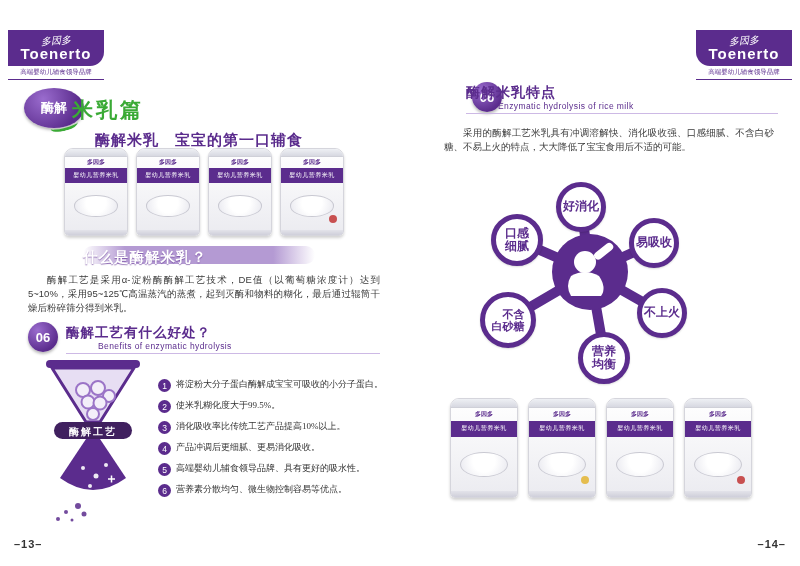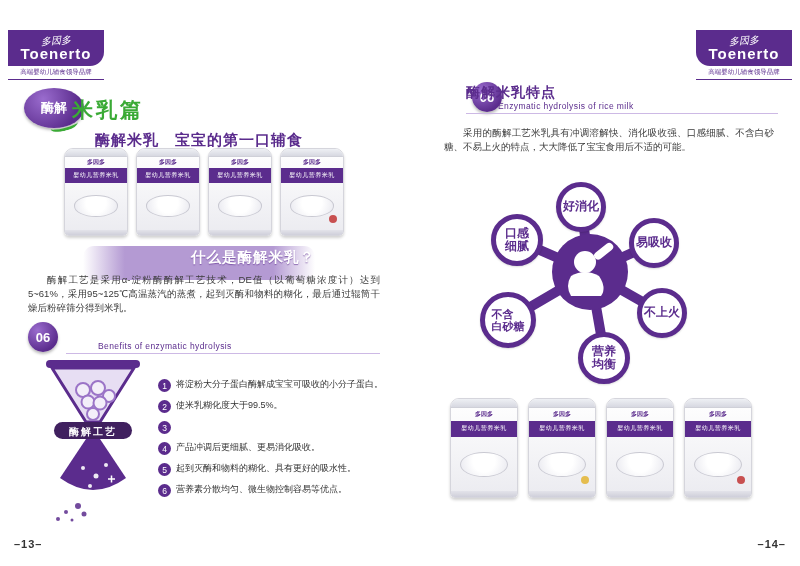--- a/index.html
+++ b/index.html
@@ -36,33 +36,33 @@
   .hero { position:absolute; left:0; top:101px; width:100%; text-align:center;
           color:#5b2c8d; font-size:15px; font-weight:bold; letter-spacing:1px; }
 
   
   .sec-title { position:absolute; font-size:13.5px; font-weight:bold; color:#5b2c8d; letter-spacing:1px; }
   .sec-sub { position:absolute; font-size:8.5px; color:#5b2c8d; letter-spacing:.4px;padding-left:32px; }
   .rule { position:absolute; height:1px; background:#cdb9e5; }
 
   
   .ribbon { position:absolute; top:216px; left:50%; transform:translateX(-50%);
-            width:232px; height:34px; line-height:22px; text-align:right;
+            width:232px; height:18px; line-height:22px; text-align:left;
             color:#fff; font-size:14.5px; font-weight:bold; letter-spacing:1px;
             border-radius:11px; text-shadow:0 1px 1px rgba(91,44,141,.6);
             background:linear-gradient(90deg, rgba(180,154,211,0), #b49ad3 18%, #b49ad3 82%, rgba(180,154,211,0)); }
 
   .para { position:absolute; font-size:9.5px; color:#3a3a3a; line-height:14px;
           text-align:justify; text-indent:2em; }
 
   
   .benefit { position:absolute; left:150px; width:232px; display:flex; align-items:flex-start; gap:5px; }
   .benefit .num { flex:0 0 13px; width:13px; height:13px; border-radius:50%; background:#5b2c8d;
                   color:#fff; font-size:8.5px; display:flex; align-items:center; justify-content:center; margin-top:1px; }
-  .benefit .btext { font-size:9px; color:#333; line-height:1.35; }
+  .benefit .btext { font-size:9px; color:#333; line-height:1.35;font-family:Liberation Serif, serif; }
 
   
   .product { position:absolute; display:flex; flex-direction:column; overflow:hidden;
              border-radius:9px 9px 5px 5px; background:linear-gradient(#ffffff,#ebebf0);
              border:1px solid #d5d5dc; box-shadow:0 2px 3px rgba(0,0,0,.18); }
   .p-lid { height:9%; background:linear-gradient(#eef0f4,#d7d8e1); border-bottom:1px solid #cfd0d8; }
   .p-brand { height:13%; display:flex; align-items:center; justify-content:center;
              color:#5b2c8d; font-size:6px; font-weight:bold; }
   .p-band { height:17%; background:#5b2c8d; color:#fff; font-size:6px;
             display:flex; align-items:center; justify-content:center; letter-spacing:.5px; }
@@ -71,21 +71,21 @@
             background:radial-gradient(circle at 50% 35%, #ffffff 40%, #e7e7ee); }
   .p-dot { position:absolute; width:8px; height:8px; border-radius:50%; right:6px; bottom:7px; }
   .dot-red { background:#c85050; } .dot-yellow { background:#e5bd4e; }
   .p-foot { height:6%; background:linear-gradient(#e3e3ea,#cfcfda); }
 
   
   .diagram { position:absolute; left:55px; top:140px; width:272px; height:222px; }
   .bubble { position:absolute; transform:translate(-50%,-50%); background:#fff;
             border:5px solid #5b2c8d; border-radius:50%; display:flex; align-items:center;
             justify-content:center; color:#5b2c8d; font-weight:bold; font-size:12px;
-            text-align:left; white-space:pre-line; line-height:1.12;
+            text-align:right; white-space:pre-line; line-height:1.12;
             box-shadow:0 1px 2px rgba(0,0,0,.15); }
 
   .pageno { position:absolute; bottom:4px; font-size:11px; font-weight:bold; color:#333; letter-spacing:1px; }
 </style>
 </head>
 <body>
 
 <div class="sheet">
 
   <div class="page page-left">
@@ -135,23 +135,24 @@
       <div class="p-band">婴幼儿营养米乳</div>
       <div class="p-body">
           <div class="p-bowl"></div>
           <div class="p-dot dot-red"></div>
         </div>
       <div class="p-foot"></div>
     </div>
 
     <div class="ribbon">什么是酶解米乳？</div>
 
-    <div class="para" style="left:20px; top:243px; width:352px;">酶解工艺是采用α-淀粉酶酶解工艺技术，DE值（以葡萄糖浓度计）达到5~61%，采用95~125℃高温蒸汽的蒸煮，起到灭酶和物料的糊化，最后通过辊筒干燥后粉碎筛分得到米乳。</div>
+    <div class="para" style="left:20px; top:243px; width:352px;">酶解工艺是采用α-淀粉酶酶解工艺技术，DE值（以葡萄糖浓度计）达到5~10%，采用95~125℃高温蒸汽的蒸煮，起到灭酶和物料的糊化，最后通过辊筒干燥后粉碎筛分得到米乳。</div>
 
     <div class="badge badge-num" style="left:20px; top:292px;">06</div>
+    <div class="sec-title" style="left:58px; top:294px;">酶解工艺有什么好处？</div>
     <div class="sec-sub" style="left:58px; top:311px;">Benefits of enzymatic hydrolysis</div>
     <div class="rule" style="left:58px; top:323px; width:314px;"></div>
 
     <svg class="hourglass" style="position:absolute; left:30px; top:330px;" width="110" height="164" viewBox="0 0 110 164">
       <rect x="8" y="0" width="94" height="8" rx="4" fill="#5b2c8d"></rect>
       <path d="M14,8 L96,8 L62,62 L48,62 Z" fill="#e7def3" stroke="#5b2c8d" stroke-width="3" stroke-linejoin="round"></path>
       <g fill="#f3eef9" stroke="#9b74c7" stroke-width="2">
         <circle cx="45" cy="30" r="7"></circle>
           <circle cx="60" cy="28" r="7"></circle>
           <circle cx="71" cy="36" r="6"></circle>
@@ -181,28 +182,29 @@
     <div class="benefit" style="top:348px;">
       <div class="num">1</div>
       <div class="btext">将淀粉大分子蛋白酶解成宝宝可吸收的小分子蛋白。</div>
     </div>
     <div class="benefit" style="top:369px;">
       <div class="num">2</div>
       <div class="btext">使米乳糊化度大于99.5%。</div>
     </div>
     <div class="benefit" style="top:390px;">
       <div class="num">3</div>
+      <div class="btext">消化吸收率比传统工艺产品提高10%以上。</div>
     </div>
     <div class="benefit" style="top:411px;">
       <div class="num">4</div>
       <div class="btext">产品冲调后更细腻、更易消化吸收。</div>
     </div>
     <div class="benefit" style="top:432px;">
       <div class="num">5</div>
-      <div class="btext">起到灭酶和物料的糊化、具有更好的吸水性。</div>
+      <div class="btext">高端婴幼儿辅食领导品牌、具有更好的吸水性。</div>
     </div>
     <div class="benefit" style="top:453px;">
       <div class="num">6</div>
       <div class="btext">营养素分散均匀、微生物控制容易等优点。</div>
     </div>
 
     <div class="pageno" style="left:6px;">–13–</div>
   </div>
 
   <div class="page page-right">

